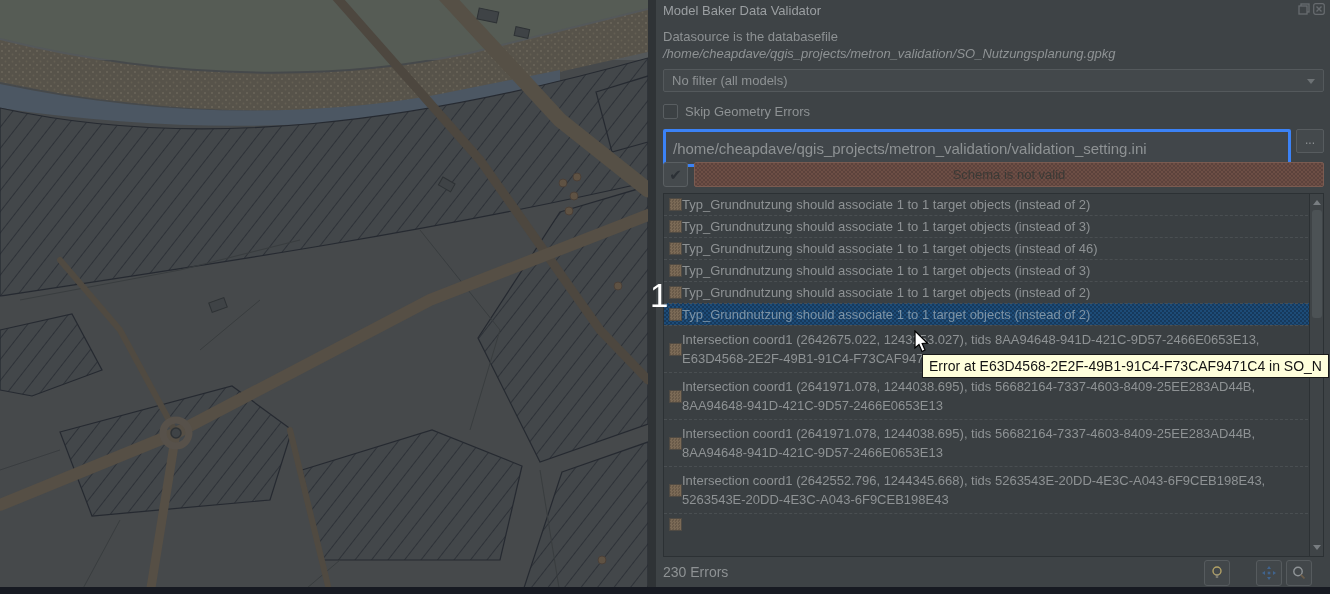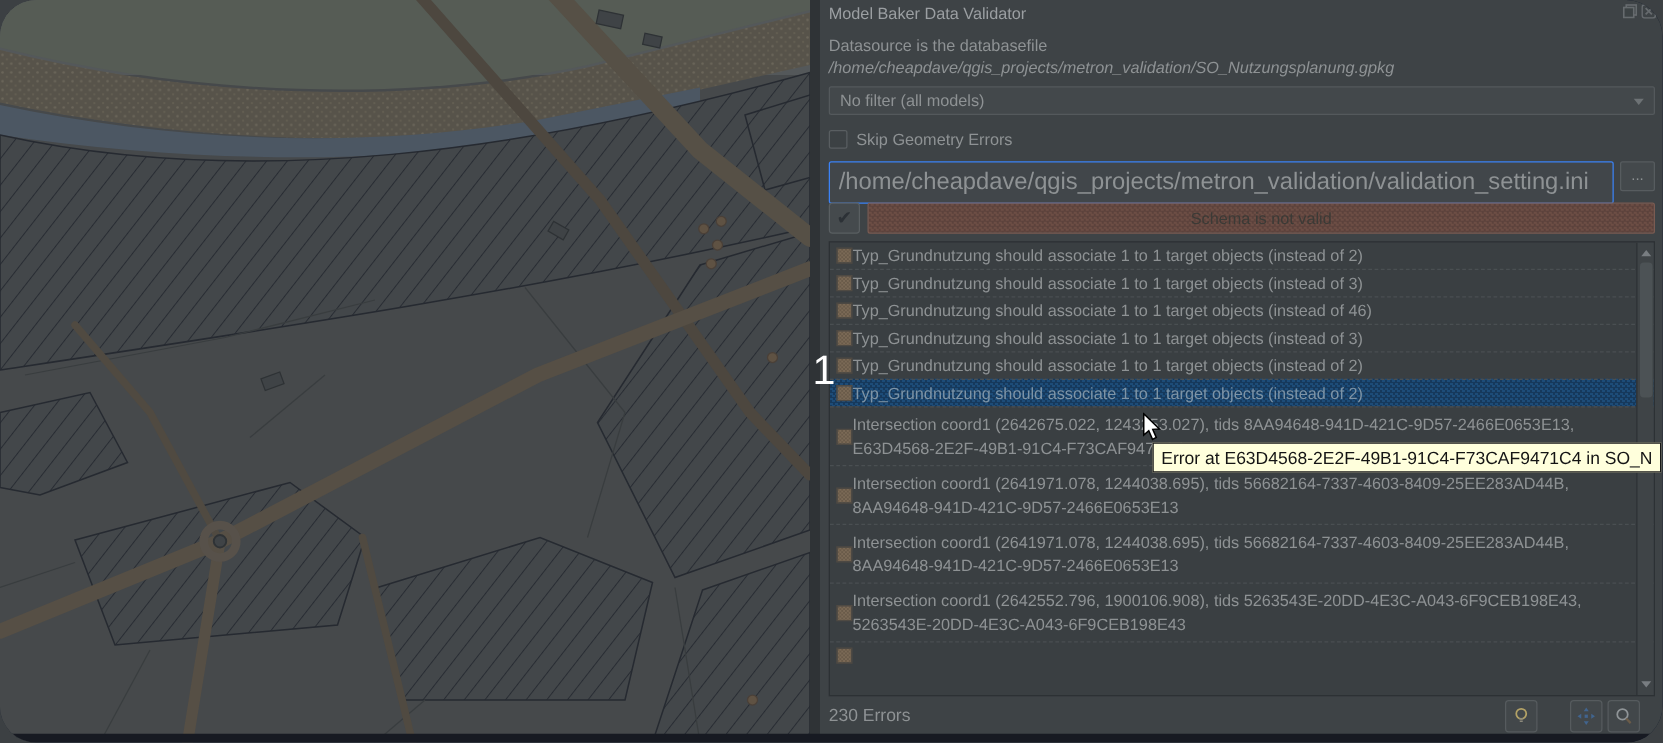--- a/index.html
+++ b/index.html
@@ -3,21 +3,21 @@
 <meta charset="utf-8">
 <style>
   :root{
     --panel-bg:#3e4346; --list-bg:#3a3f42; --text:#8e9294; --title:#9b9fa2;
     --sel-a:#1d4c78; --sel-b:#16395c; --schema-a:#6d4e45; --schema-b:#5c423c;
     --tooltip-bg:#ffffdc; --hatch-a:#7b6a56; --hatch-b:#695a49;
   }
   *{margin:0;padding:0;box-sizing:border-box;}
   html,body{width:1330px;height:594px;}
   body{font-family:"Liberation Sans","DejaVu Sans",sans-serif;background:#3c4043;overflow:hidden;}
-  #root{position:relative;width:1330px;height:594px;overflow:hidden;background:#0f172a;border-radius:29px;}
+  #root{position:relative;width:1330px;height:594px;overflow:hidden;background:#be185d;}
 
   
   #map{position:absolute;left:0;top:0;width:648px;height:594px;background:#46494b;}
   #divider{position:absolute;left:648px;top:0;width:8px;height:594px;background:#2f3336;}
 
   
   #panel{position:absolute;left:656px;top:0;width:674px;height:588px;background:var(--panel-bg);color:var(--text);font-size:13px;}
   #panel-title{position:absolute;left:7px;top:3px;font-size:13px;color:var(--title);}
   .titlebar-icons{position:absolute;right:5px;top:3px;display:flex;gap:3px;}
   .tb-icon{width:12px;height:12px;opacity:.75;}
@@ -25,21 +25,21 @@
   #datasource{position:absolute;left:7px;top:28px;width:575px;line-height:17px;color:var(--text);}
   #datasource i{font-style:italic;}
 
   .combo{position:absolute;left:7px;top:69px;right:6px;height:23px;background:#43484b;border:1px solid #54595c;border-radius:2px;display:flex;align-items:center;padding:0 8px;color:var(--text);text-align:right;}
   .combo .arrow{position:absolute;right:8px;top:9px;width:0;height:0;border-left:4px solid transparent;border-right:4px solid transparent;border-top:5px solid #6d7275;}
 
   .chk-row{position:absolute;left:7px;top:104px;display:flex;align-items:center;gap:7px;}
   .chk-box{width:15px;height:15px;background:#3c4144;border:1px solid #595e61;border-radius:2px;}
 
   .file-row{position:absolute;left:7px;top:129px;right:6px;height:24px;display:flex;gap:5px;}
-  .file-input{flex:1;height:24px;background:#41464a;border:1px solid #3b82f6;border-radius:2px;color:var(--text);font-size:19px;padding:16px 7px;font-family:"Liberation Sans",sans-serif;outline:none;}
+  .file-input{flex:1;height:24px;background:#41464a;border:3px solid #3b82f6;border-radius:2px;color:var(--text);font-size:15px;padding:16px 7px;font-family:"Liberation Sans",sans-serif;outline:none;}
   .browse-btn{width:28px;height:24px;background:#44494c;border:1px solid #575c5f;border-radius:2px;color:var(--text);font-size:12px;line-height:20px;text-align:center;}
 
   .schema-row{position:absolute;left:7px;top:162px;right:6px;height:25px;display:flex;gap:6px;}
   .schema-chk{width:25px;height:25px;background:#454a4d;border:1px solid #5a5f62;border-radius:3px;color:#2c3136;font-size:15px;text-align:center;line-height:23px;}
   .schema-bar{flex:1;height:25px;border:1px solid #7b5b51;border-radius:2px;
     background:repeating-conic-gradient(var(--schema-a) 0% 25%, var(--schema-b) 0% 50%) 0 0/4px 4px;
     color:#3b3a36;text-align:center;line-height:23px;font-size:13px;}
 
   #error-list{position:absolute;left:7px;top:193px;right:6px;height:364px;background:var(--list-bg);border:1px solid #2c3134;overflow:hidden;}
   .row{position:relative;display:flex;align-items:center;gap:0;padding:1px 18px 1px 5px;border-top:1px dashed #4a4f52;min-height:21px;}
@@ -224,21 +224,21 @@
         <div class="row twoline">
           <span class="cb"></span>
           <span class="txt">Intersection coord1 (2641971.078, 1244038.695), tids 56682164-7337-4603-8409-25EE283AD44B, 8AA94648-941D-421C-9D57-2466E0653E13</span>
         </div>
         <div class="row twoline">
           <span class="cb"></span>
           <span class="txt">Intersection coord1 (2641971.078, 1244038.695), tids 56682164-7337-4603-8409-25EE283AD44B, 8AA94648-941D-421C-9D57-2466E0653E13</span>
         </div>
         <div class="row twoline">
           <span class="cb"></span>
-          <span class="txt">Intersection coord1 (2642552.796, 1900106.908), tids 5263543E-20DD-4E3C-A043-6F9CEB198E43, 5263543E-20DD-4E3C-A043-6F9CEB198E43</span>
+          <span class="txt">Intersection coord1 (2642552.796, 1244345.668), tids 5263543E-20DD-4E3C-A043-6F9CEB198E43, 5263543E-20DD-4E3C-A043-6F9CEB198E43</span>
         </div>
         <div class="row twoline">
           <span class="cb"></span>
         </div>
         <div id="scrollbar">
         <span class="sb-arrow sb-up"></span>
         <div id="sb-handle"></div>
         <span class="sb-arrow sb-down"></span>
       </div>
     </div>

